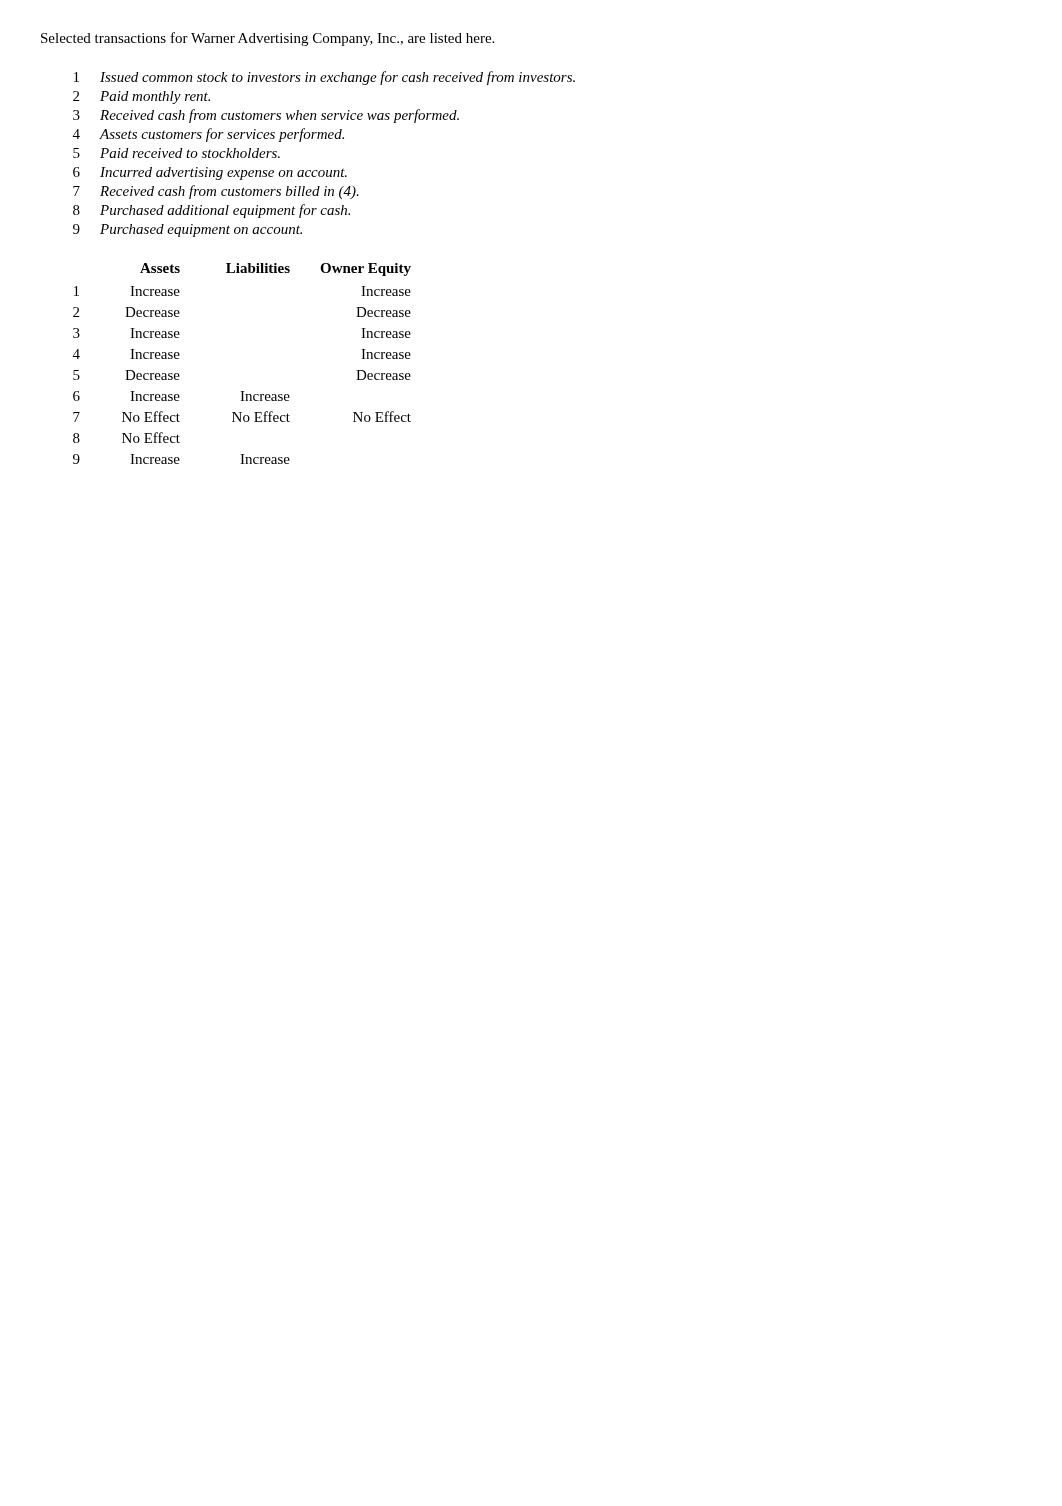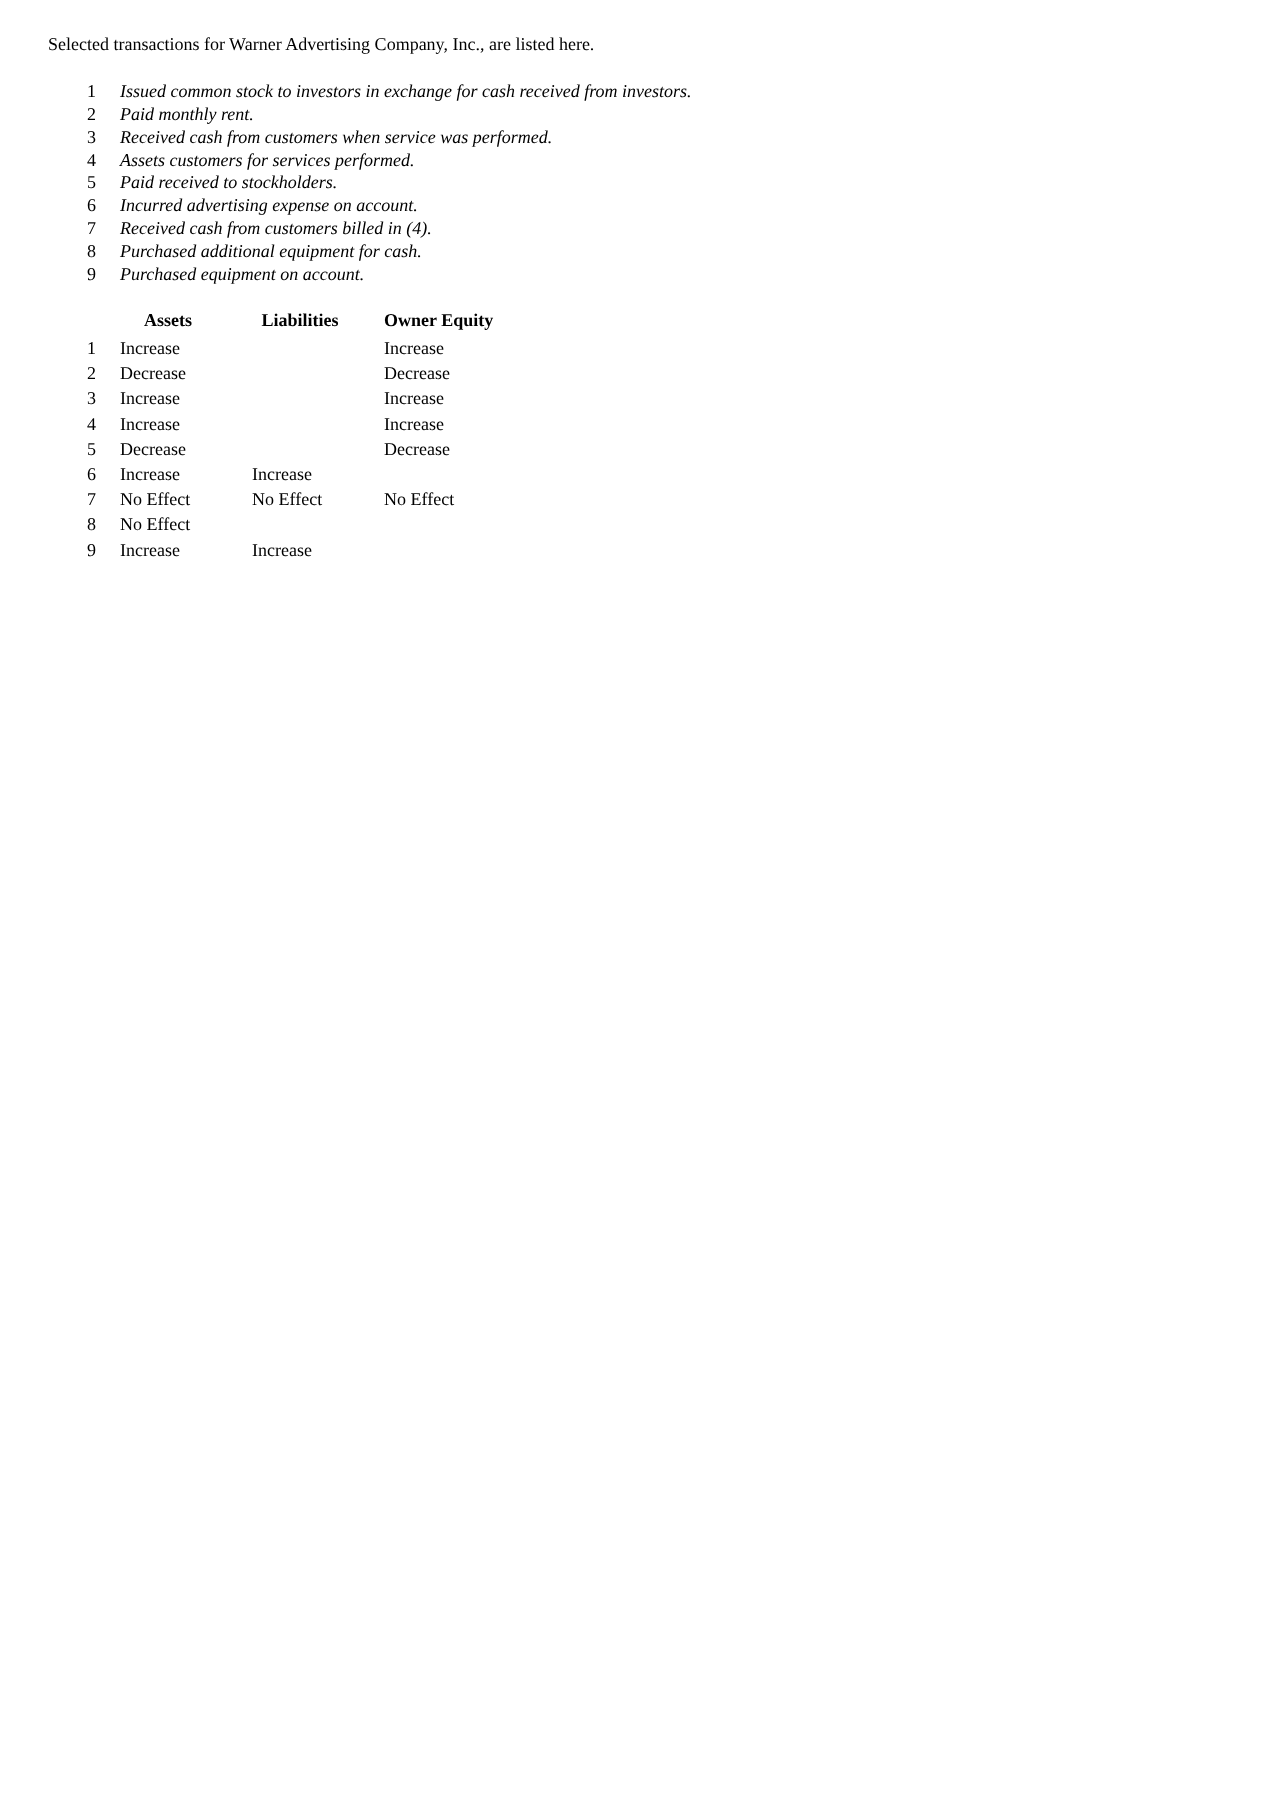--- a/index.html
+++ b/index.html
@@ -40,28 +40,29 @@
       font-weight: bold;
       font-size: 16px;
       margin-bottom: 10px;
     }
     .solution-table {
       border-collapse: collapse;
       margin-left: 30px;
     }
     .solution-table th {
       font-weight: bold;
-      text-align: center;
+      text-align: right;
       padding: 2px 30px 4px 0;
       font-size: 15px;
     }
     .solution-table td {
       padding: 2px 30px 2px 0;
       font-size: 15px;
       vertical-align: top;
+      text-align: right;
     }
     .solution-table td:first-child {
       text-align: right;
       padding-right: 20px;
       min-width: 30px;
     }
     .solution-table td.assets-col {
       min-width: 110px;
     }
     .solution-table td.liabilities-col {

